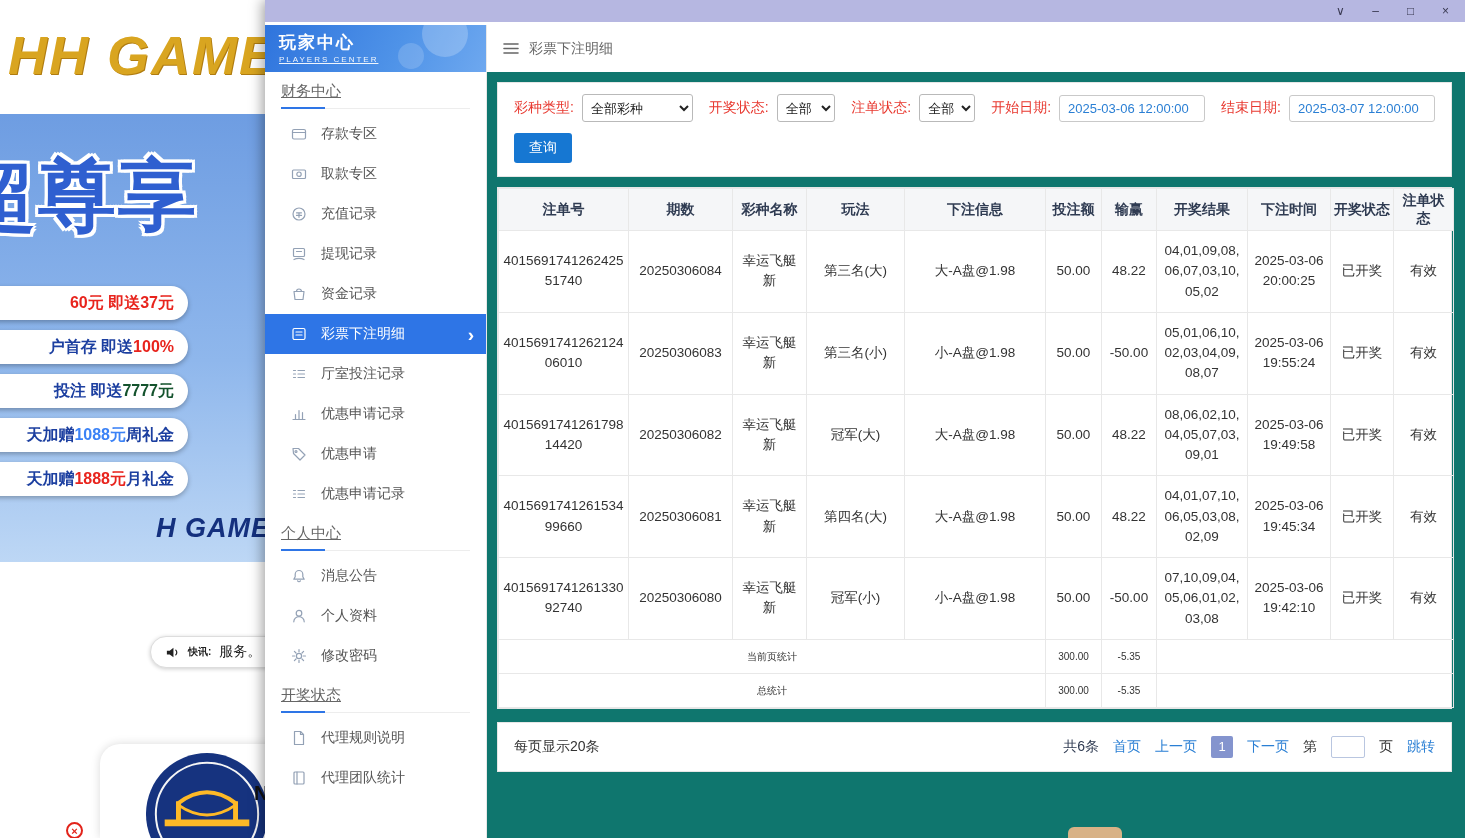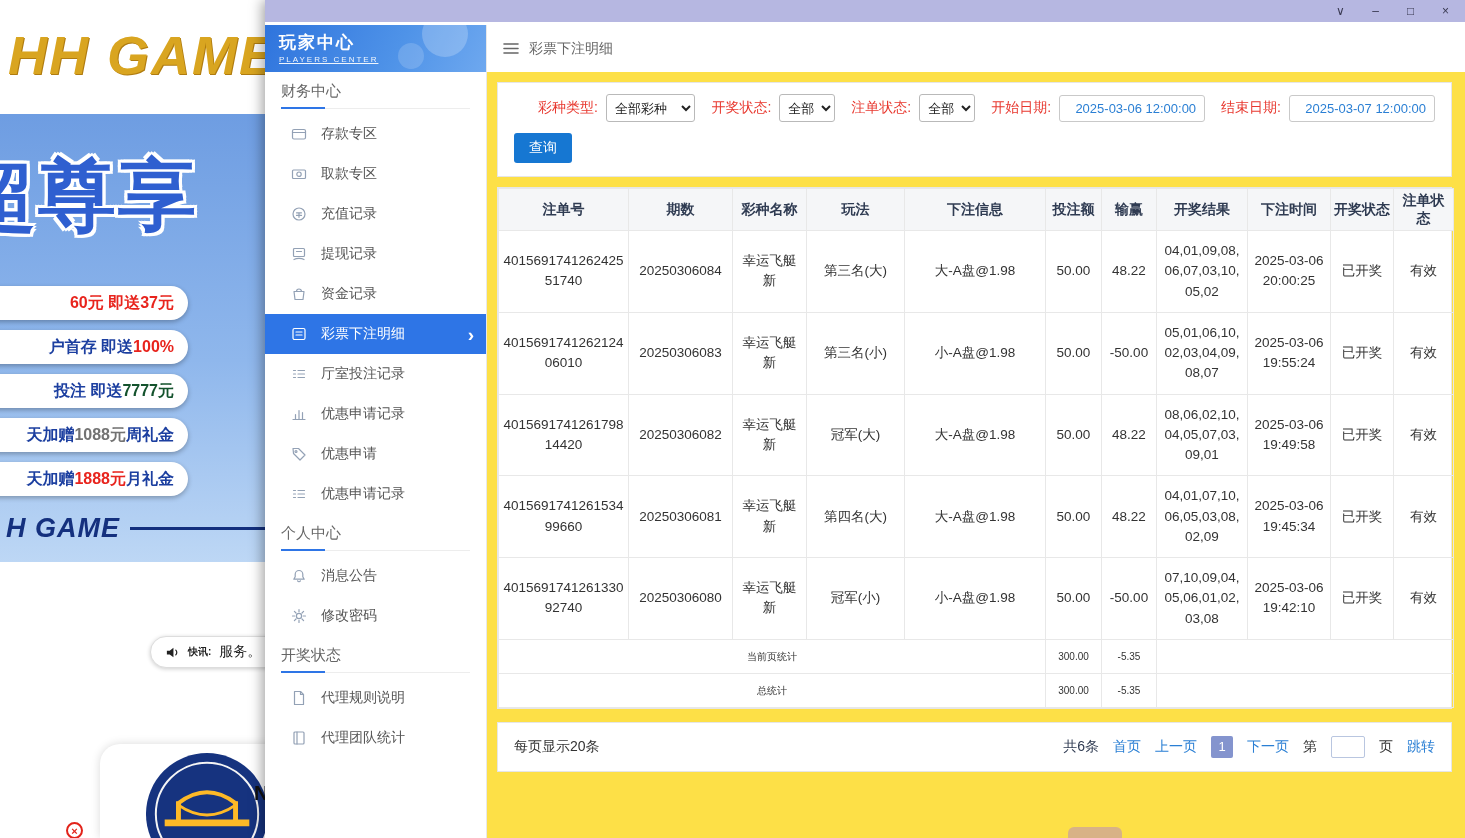--- a/index.html
+++ b/index.html
@@ -12,21 +12,21 @@
              color:#d9a520; letter-spacing:2px; white-space:nowrap; text-shadow:1px 1px 0 #b07c10; }
   .promo-panel { position:absolute; left:0; top:114px; width:420px; height:448px;
                  background:linear-gradient(180deg,#6e9de2 0%,#8fb7ec 55%,#bdd7f5 100%); }
   .promo-big { position:absolute; left:-42px; top:30px; font-size:78px; font-weight:900; color:#2f5fd0;
                letter-spacing:2px; white-space:nowrap;
                text-shadow:-3px -3px 0 #fff,3px -3px 0 #fff,-3px 3px 0 #fff,3px 3px 0 #fff,0 3px 0 #fff,0 -3px 0 #fff,3px 0 0 #fff,-3px 0 0 #fff; }
   .promo-pill { position:absolute; left:-66px; width:254px; height:34px; background:#fff; border-radius:17px;
                 box-shadow:0 2px 5px rgba(0,0,0,.28); display:flex; align-items:center; justify-content:flex-end;
                 padding-right:14px; font-size:16px; font-weight:bold; white-space:nowrap; }
   .pill0{top:172px} .pill1{top:216px} .pill2{top:260px} .pill3{top:304px} .pill4{top:348px}
-  .promo-sublogo { position:absolute; left:0; top:399px; width:100%; display:flex; align-items:center; gap:10px; padding-left:6px; }
+  .promo-sublogo { position:absolute; left:0; top:399px; width:100%; display:flex; align-items:center; gap:10px; padding-left:6px;flex-direction:column; }
   .sublogo-text { font-size:27px; font-weight:900; font-style:italic; color:#14307e; letter-spacing:1px; }
   .sublogo-line { flex:1; height:3px; background:#14307e; }
   .ticker { position:absolute; left:150px; top:636px; width:300px; height:32px; background:#fff;
             border:1px solid #ddd; border-radius:16px; box-shadow:0 1px 4px rgba(0,0,0,.2);
             display:flex; align-items:center; gap:8px; padding:0 14px; font-size:14px; color:#222; }
   .ticker b { font-size:10px; }
   .popup-panel { position:absolute; left:100px; top:744px; width:216px; height:94px; background:#fff;
                  border-radius:20px 20px 0 0; box-shadow:0 0 10px rgba(0,0,0,.15); }
   .team-logo { position:absolute; left:145px; top:752px; width:124px; height:124px; }
   .bg-n { position:absolute; left:254px; top:782px; font-size:20px; font-weight:bold; color:#111; }
@@ -35,57 +35,57 @@
               font-size:11px; font-weight:bold; cursor:pointer; background:#fff; }
   .bottom-tab { position:absolute; left:1068px; top:827px; width:54px; height:11px; background:#d8b286;
                 border-radius:6px 6px 0 0; z-index:50; }
 
   
   .window { position:absolute; left:265px; top:0; width:1200px; height:838px; display:flex; flex-direction:column;
             box-shadow:-3px 0 12px rgba(0,0,0,.35); z-index:10; }
   .titlebar { height:22px; background:#b6b7e1; display:flex; justify-content:flex-end; align-items:center;
               gap:20px; padding-right:12px; flex:0 0 auto; }
   .tb-btn { color:#3a3a52; font-size:12px; line-height:1; width:15px; text-align:center; cursor:pointer; }
-  .win-body { flex:1; display:flex; min-height:0; background:#fde047; border-top:3px solid #fff; }
+  .win-body { flex:1; display:flex; min-height:0; background:#0f766e; border-top:3px solid #fff; }
 
   
   .sidebar { width:222px; background:#fff; border-right:1px solid #e8e8e8; overflow:hidden; flex:0 0 auto; }
   .sb-header { height:47px; background:linear-gradient(115deg,#2f74dd 0%,#4f93e8 60%,#6ea8ef 100%);
                color:#fff; padding:6px 0 0 14px; position:relative; overflow:hidden; }
   .sb-header::before { content:""; position:absolute; right:18px; top:-14px; width:46px; height:46px; border-radius:50%;
                background:rgba(255,255,255,.22); }
   .sb-header::after { content:""; position:absolute; right:62px; top:18px; width:26px; height:26px; border-radius:50%;
                background:rgba(255,255,255,.16); }
   .sb-title { font-size:17px; font-weight:bold; letter-spacing:2px; }
   .sb-sub { font-size:8px; letter-spacing:2px; opacity:.92; margin-top:1px;text-decoration:underline; }
   .sb-sec-title { margin:10px 16px 5px; padding-bottom:7px; font-size:15px; color:#666;
-                  border-bottom:1px solid #ededed; position:relative; }
+                  border-bottom:1px solid #ededed; position:relative;text-decoration:underline; }
   .sb-sec-title::after { content:""; position:absolute; left:0; bottom:-1px; width:44px; height:2px; background:#2e75e6; }
   .sb-item { height:40px; display:flex; align-items:center; padding:0 12px 0 26px; color:#555;
              font-size:14px; gap:14px; cursor:pointer; }
   .sb-icon { width:16px; height:16px; color:#93a1b5; display:inline-flex; flex:0 0 auto; }
   .sb-icon svg { width:16px; height:16px; }
   .sb-item.active { background:#2e75e6; color:#fff; }
   .sb-item.active .sb-icon { color:#fff; }
   .sb-arrow { margin-left:auto; font-size:19px; line-height:1; font-weight:bold; }
 
   
   .content { flex:1; display:flex; flex-direction:column; min-width:0; }
   .topbar { height:47px; background:#fff; display:flex; align-items:center; gap:10px; padding:0 16px;
             color:#666; flex:0 0 auto; }
   .hamburger { display:inline-flex; cursor:pointer; }
   .page-title { font-size:14px; }
   .filter-box { background:#fff; border:1px solid #e6e6e6; margin:10px 13px 0 10px; padding:11px 16px 13px; }
-  .filter-row { display:flex; align-items:center; gap:8px;margin-left:24px; }
+  .filter-row { display:flex; align-items:center; gap:8px; }
   .f-label { color:#e8382f; font-size:14px; margin-left:8px; white-space:nowrap; }
   .f-label.first { margin-left:0; }
   select.f-select { height:28px; border:1px solid #b9b9b9; border-radius:3px; background:#fff; font-size:13px;
                     color:#222; padding:0 4px; font-family:inherit; }
   input.f-date { height:27px; width:146px; border:1px solid #c9c9c9; border-radius:3px; color:#2a7fd4;
-                 font-size:13px; padding:0 8px; font-family:inherit;text-align:right; }
+                 font-size:13px; padding:0 8px; font-family:inherit; }
   .btn-search { margin-top:11px; background:#1677d2; color:#fff; border:none; border-radius:3px; font-size:14px;
                 padding:6px 15px; cursor:pointer; font-family:inherit; }
   .table-box { background:#fff; border:1px solid #e6e6e6; margin:10px 13px 0 10px; }
   table { width:100%; border-collapse:collapse; table-layout:fixed; }
   th { background:#f5f6f8; color:#2f3b52; font-size:14px; font-weight:bold; height:42px;
        border:1px solid #e8e8e8; padding:2px; }
   td { border:1px solid #e8e8e8; font-size:13.5px; color:#333; text-align:center; padding:10px 4px;
        line-height:1.5; word-break:break-all; }
   tfoot td { padding:9px 4px; font-size:10px; }
   .pager-box { background:#fff; border:1px solid #e6e6e6; margin:13px 13px 10px 10px; padding:13px 16px;
@@ -113,21 +113,21 @@
         <div class="promo-pill pill1">
           <span style="color: rgb(28, 63, 160);">户首存 即送</span>
           <span style="color: rgb(232, 36, 29);">100%</span>
         </div>
         <div class="promo-pill pill2">
           <span style="color: rgb(28, 63, 160);">投注 即送</span>
           <span style="color: #14532d;">7777元</span>
         </div>
         <div class="promo-pill pill3">
           <span style="color: rgb(28, 63, 160);">天加赠</span>
-          <span style="color: #737373;">1088元</span>
+          <span style="color: #3b82f6;">1088元</span>
           <span style="color: rgb(28, 63, 160);">周礼金</span>
         </div>
         <div class="promo-pill pill4">
           <span style="color: rgb(28, 63, 160);">天加赠</span>
           <span style="color: rgb(232, 36, 29);">1888元</span>
           <span style="color: rgb(28, 63, 160);">月礼金</span>
         </div>
       </div>
     <div class="promo-sublogo">
       <span class="sublogo-text">H GAME</span>
@@ -274,20 +274,29 @@
           <div class="sb-section">
             <div class="sb-sec-title">个人中心</div>
             <div class="sb-item">
               <span class="sb-icon">
                 <svg viewBox="0 0 16 16" fill="none" stroke="currentColor" stroke-width="1.2" stroke-linecap="round" stroke-linejoin="round">
                   <path d="M8 2.5a3.8 3.8 0 0 1 3.8 3.8v2.5l1.4 2.4H2.8l1.4-2.4V6.3A3.8 3.8 0 0 1 8 2.5Z"></path>
                   <path d="M6.6 12.8a1.5 1.5 0 0 0 2.8 0"></path>
                 </svg>
               </span>
               <span class="sb-label">消息公告</span>
+            </div>
+            <div class="sb-item">
+              <span class="sb-icon">
+                <svg viewBox="0 0 16 16" fill="none" stroke="currentColor" stroke-width="1.2" stroke-linecap="round" stroke-linejoin="round">
+                  <circle cx="8" cy="5.2" r="2.8"></circle>
+                  <path d="M2.8 13.8a5.2 5.2 0 0 1 10.4 0"></path>
+                </svg>
+              </span>
+              <span class="sb-label">个人资料</span>
             </div>
             <div class="sb-item">
               <span class="sb-icon">
                 <svg viewBox="0 0 16 16" fill="none" stroke="currentColor" stroke-width="1.2" stroke-linecap="round" stroke-linejoin="round">
                   <circle cx="8" cy="8" r="2.6"></circle>
                   <path d="M8 1.5v2.2M8 12.3v2.2M1.5 8h2.2M12.3 8h2.2M3.4 3.4l1.6 1.6M11 11l1.6 1.6M12.6 3.4L11 5M5 11l-1.6 1.6"></path>
                 </svg>
               </span>
               <span class="sb-label">修改密码</span>
             </div>

